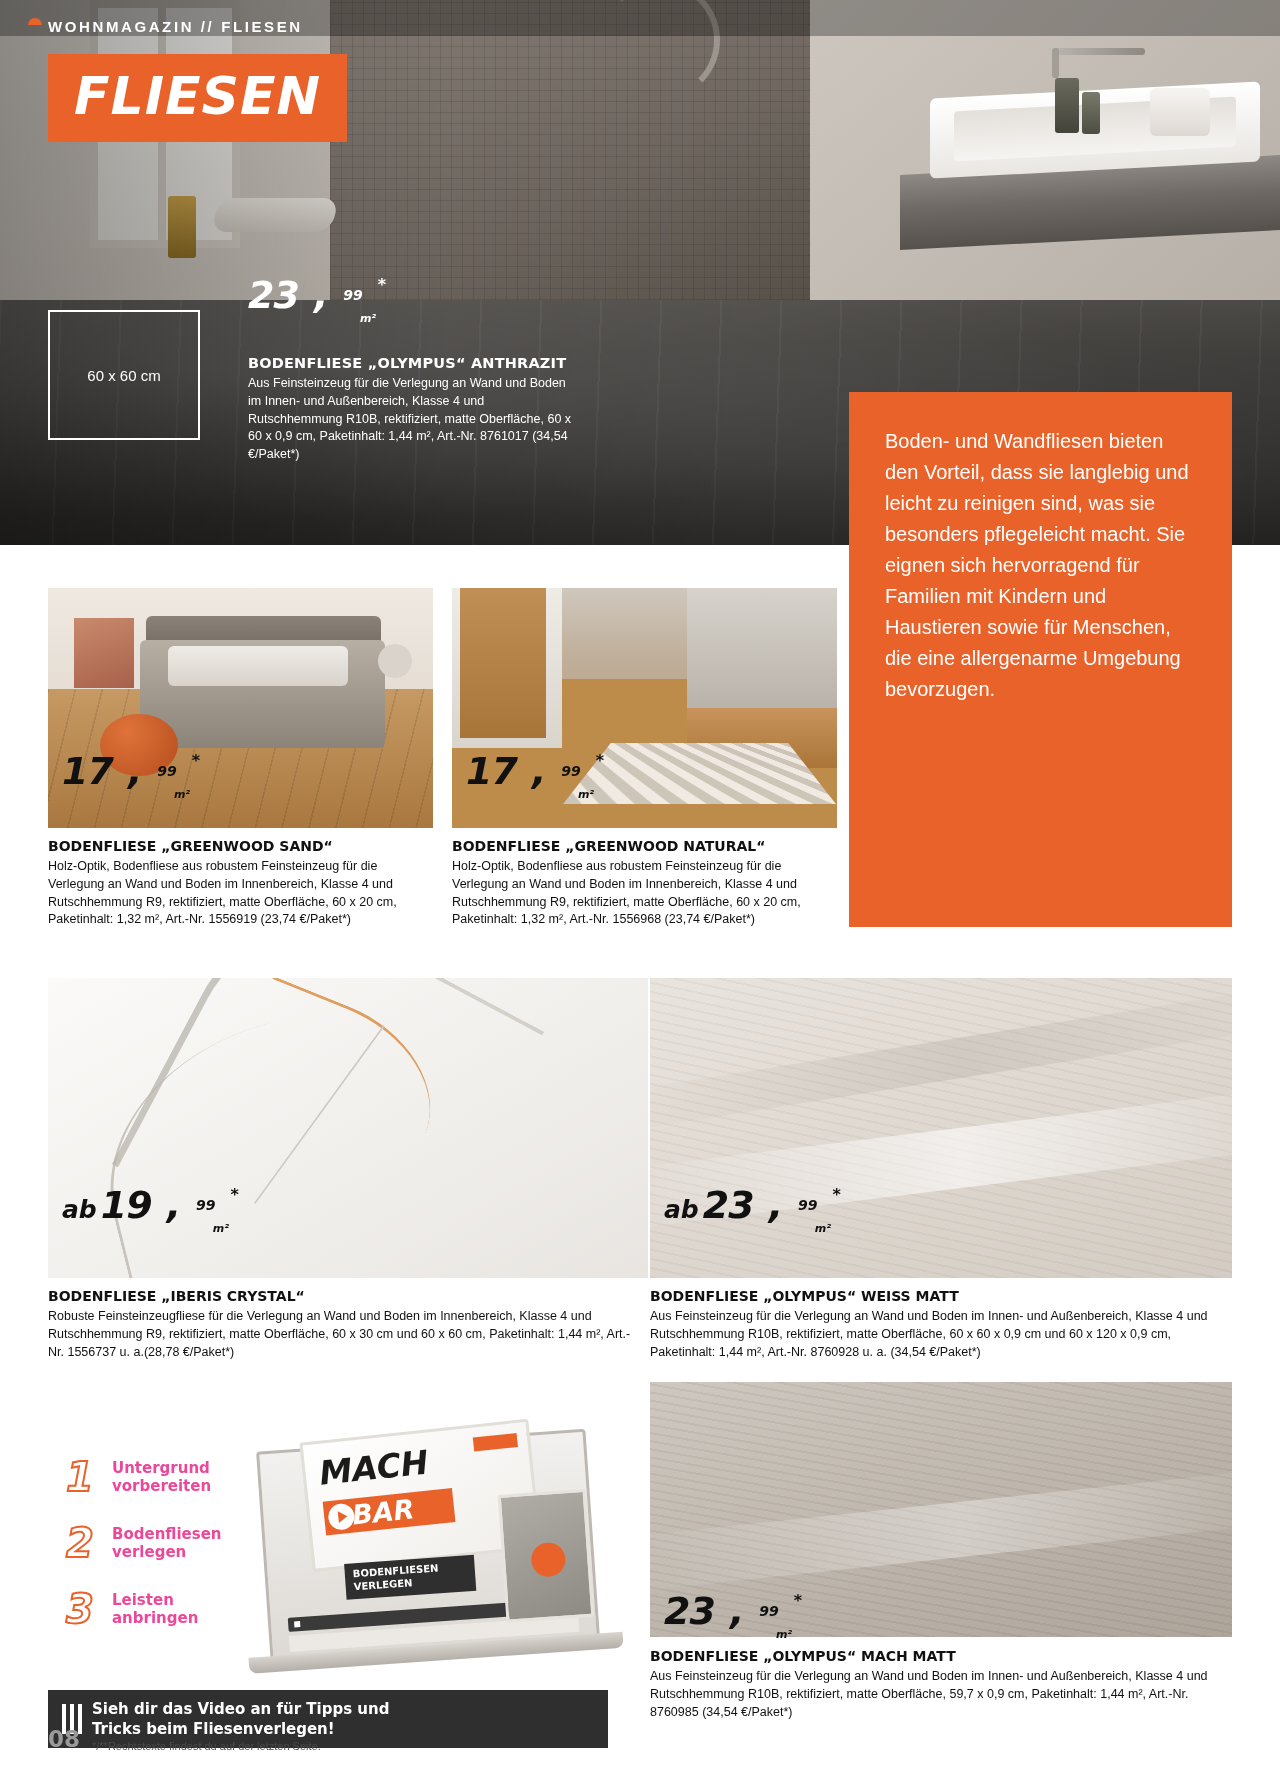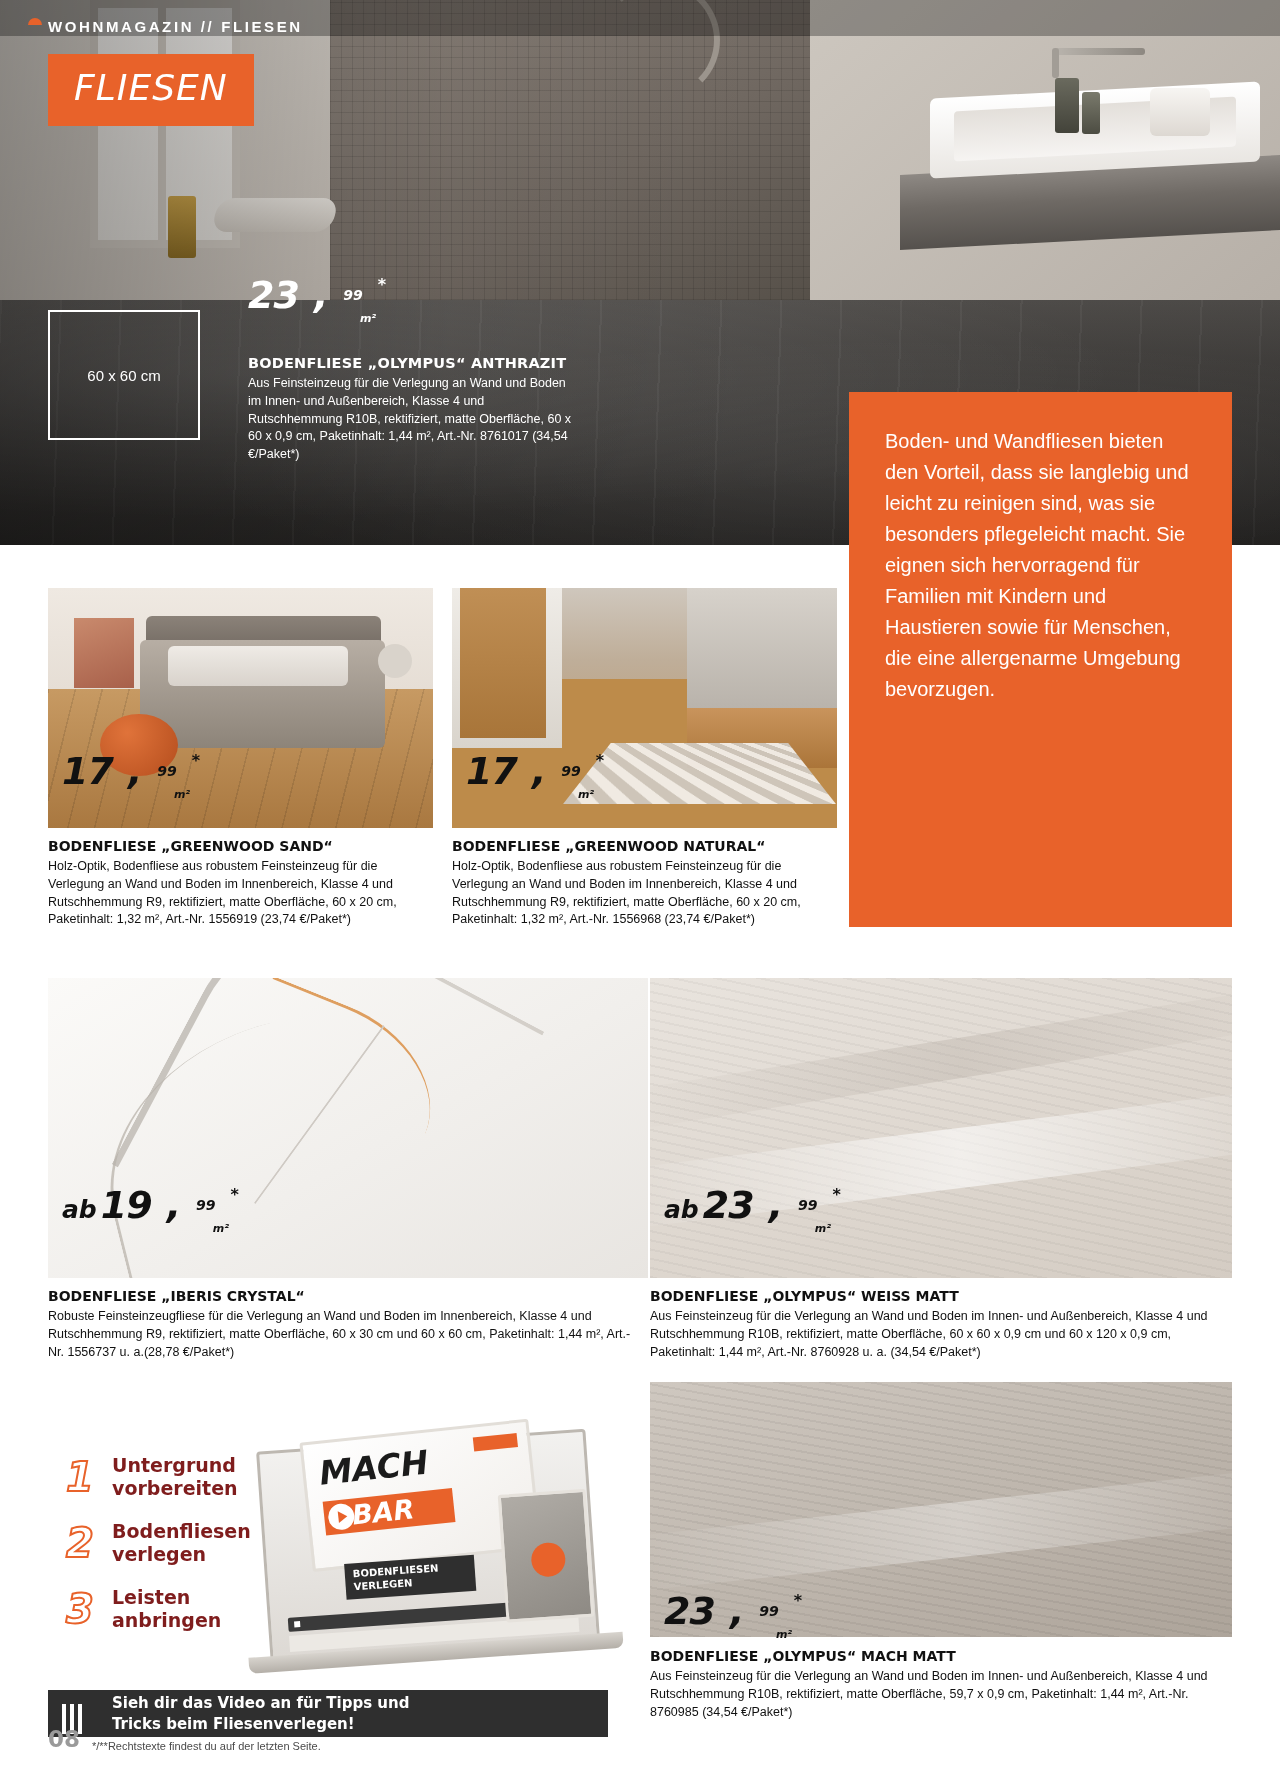--- a/index.html
+++ b/index.html
@@ -136,22 +136,22 @@
     background:#e8622a; border-radius: 7px 7px 0 0;
   }
 
   .hero-title {
     position:absolute; left:48px; top:54px;
     background:#e8622a;
     padding: 16px 26px 20px 26px;
   }
   .hero-title span {
     font-family:"DejaVu Sans", sans-serif;
-    font-weight:400; font-style:italic;
-    font-size:36px; letter-spacing:1px; color:#fff; line-height:1;
+    font-weight:700; font-style:italic;
+    font-size:52px; letter-spacing:1px; color:#fff; line-height:1;
   }
 
   .size-box {
     position:absolute; left:48px; top:310px; width:152px; height:130px;
     border:2px solid #ffffff;
   }
   .size-box span {
     position:absolute; left:0; right:0; top:50%; transform:translateY(-50%);
     text-align:center; color:#fff; font-size:15px;
   }
@@ -351,21 +351,21 @@
     font-family:"DejaVu Sans", sans-serif;
     font-weight:700; font-style:italic; font-size:27px; color:#fff; letter-spacing:.3px;
   }
   .steps-list { position:absolute; left:18px; top:72px; width:190px; }
   .step { display:flex; align-items:center; margin-bottom:20px; }
   .step .num {
     font-family:"DejaVu Sans", sans-serif;
     font-weight:700; font-style:italic; font-size:40px;
     color:#fff; -webkit-text-stroke:2px #e8622a; margin-right:12px; width:34px;
   }
-  .step .txt { font-family:"DejaVu Sans", sans-serif; font-weight:700; font-size:19px; line-height:1.2; color:#7f1d1d; }
+  .step .txt { font-family:"DejaVu Sans", sans-serif; font-weight:700; font-size:15px; line-height:1.2; color:#ec4899; }
 
   .laptop {
     position:absolute; left:215px; top:58px; width:330px; height:210px;
     transform: rotate(-4deg);
   }
   .laptop .screen {
     position:absolute; inset:0;
     background: linear-gradient(180deg,#f2f1ef,#ddd9d4);
     border:3px solid #bdb8b1; border-radius:4px;
   }
@@ -414,22 +414,22 @@
   .phone-shot .dot { position:absolute; left:26px; top:48px; width:34px; height:34px; background:#e8622a; border-radius:50%; }
   .ctrl-bar {
     position:absolute; left:20px; bottom:28px; width:290px; height:14px; background:#3a3a3a; border-radius:2px;
   }
   .ctrl-bar::after{ content:""; position:absolute; left:6px; top:4px; width:6px; height:6px; background:#fff; }
   .laptop-foot {
     position:absolute; left:20px; bottom:8px; width:290px; height:16px; background:#ece9e4;
   }
 
   .video-cta {
-    position:absolute; left:48px; top:1690px; width:560px; height:47px;
-    background:#2f2f2f; color:#fff; display:flex; align-items:center; padding-left:64px;
+    position:absolute; left:48px; top:1690px; width:560px; height:58px;
+    background:#2f2f2f; color:#fff; display:flex; align-items:center; padding-left:44px;
   }
   .video-cta .bars {
     position:absolute; left:14px; top:14px; width:22px; height:30px;
     background: repeating-linear-gradient(90deg,#fff 0 4px, transparent 4px 8px);
   }
   .video-cta span {
     font-family:"DejaVu Sans", sans-serif; font-weight:700; font-size:15px; line-height:1.35;
   }
 
   

